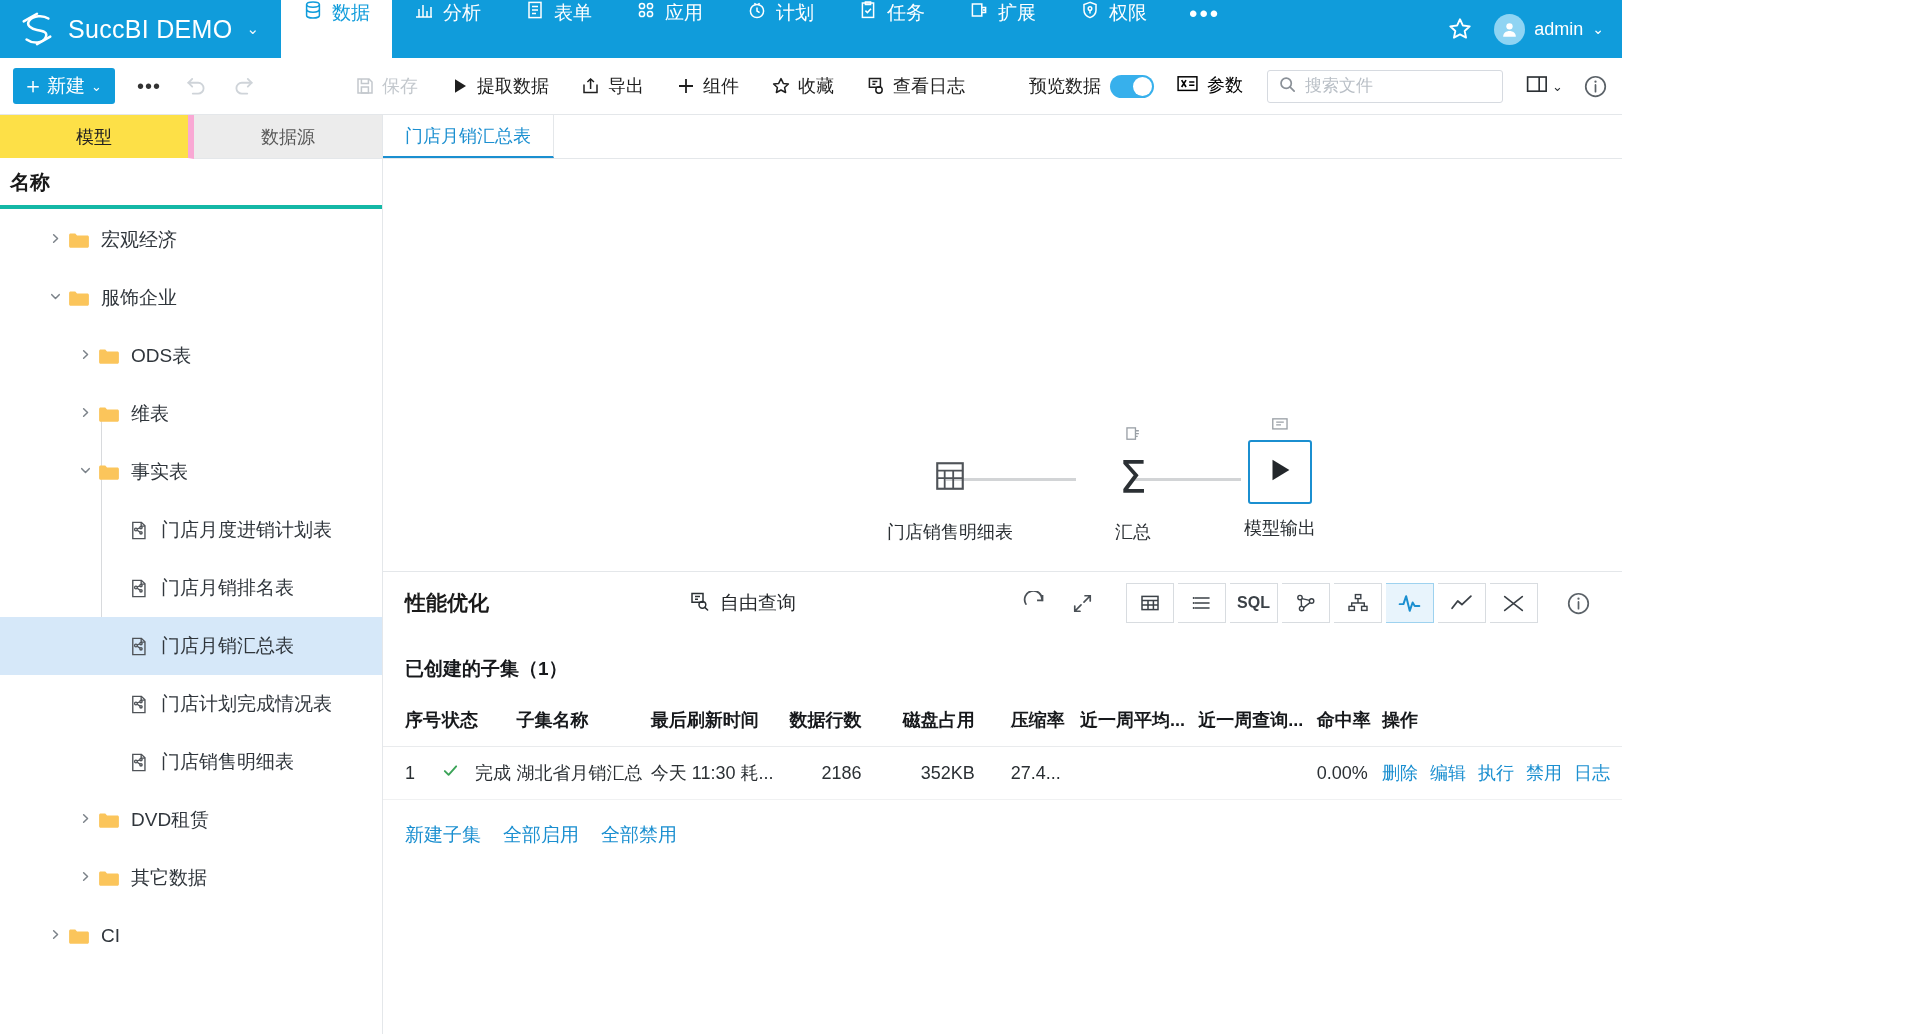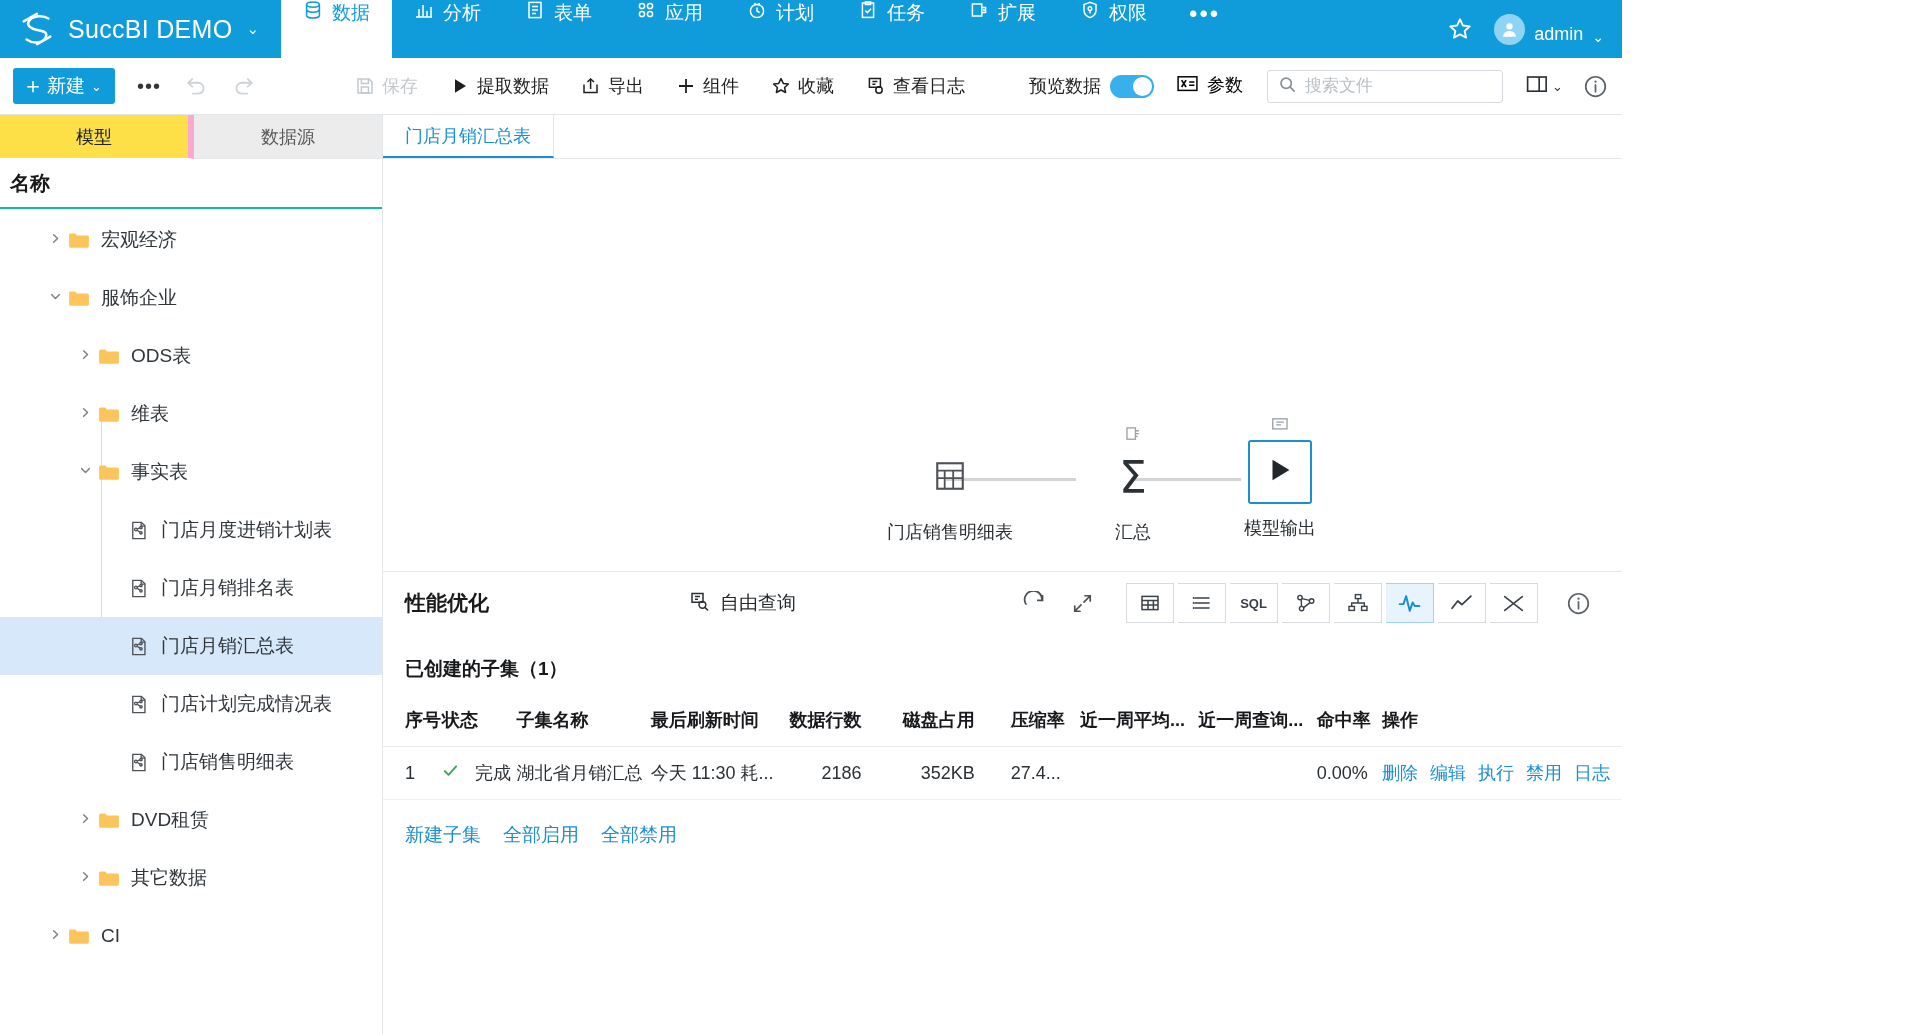--- a/index.html
+++ b/index.html
@@ -31,21 +31,21 @@
   }
   .navitem .ico { display: inline-flex; width: 21px; height: 21px; }
   .navitem.active { background: #ffffff; color: #109cdb; }
   .navitem.dots { font-size: 24px; letter-spacing: 2px; padding: 0 20px; }
 
   .nav-right {
     margin-left: auto; display: flex; align-items: center; gap: 8px;
     padding-right: 18px; height: 58px;
   }
   .star-btn { width: 40px; height: 40px; display: flex; align-items: center; justify-content: center; cursor: pointer; }
-  .user-box { display: flex; align-items: flex-end; gap: 9px; cursor: pointer; padding-left: 6px; }
+  .user-box { display: flex; align-items: center; gap: 9px; cursor: pointer; padding-left: 6px; }
   .avatar {
     width: 31px; height: 31px; border-radius: 50%; background: #8fd4f3;
     display: flex; align-items: center; justify-content: center;
   }
   .user-name { font-size: 18px; }
   .user-caret { font-size: 14px; }
 
   
   .toolbar {
     height: 57px; flex: 0 0 57px; display: flex; align-items: center;
@@ -104,21 +104,21 @@
   .side-tab {
     flex: 1 1 0; display: flex; align-items: center; justify-content: center;
     font-size: 18px; cursor: pointer; border-bottom: 1px solid #e4e7ea;
   }
   .side-tab.active { font-weight: normal; color: #222; background: #fde047; border-bottom-color: #fff;
       border-right: 6px solid #f9a8d4; }
   .side-tab.inactive { background: #ececec; color: #585858; border-bottom: 1px solid #e4e7ea; }
   .side-head {
     height: 50px; flex: 0 0 50px; display: flex; align-items: center;
     padding-left: 10px; font-size: 20px; font-weight: bold; color: #1a1a1a;
-    border-bottom: 2px solid #14b8a6;
+    border-bottom: 4px solid #14b8a6;
   }
   .tree { flex: 1 1 auto; overflow: hidden; padding-top: 2px; }
   .tnode {
     height: 58px; display: flex; align-items: center; font-size: 19px; color: #30363c;
     cursor: pointer; position: relative; white-space: nowrap;
   }
   .tnode.selected { background: #d6e8f9; }
   .tnode .caret {
     width: 22px; flex: 0 0 22px; text-align: center; color: #7b8289; font-size: 16px;
   }
@@ -722,21 +722,21 @@
             </span>
             <span class="ibtn grp">
               <svg viewBox="0 0 22 22" width="22" height="22" fill="none" stroke="#3b4147" stroke-width="1.6">
                 <path d="M4 6h14M4 11h14M4 16h14" stroke-linecap="round"></path>
                   <circle cx="2.6" cy="6" r=".9" fill="#3b4147" stroke="none"></circle>
                   <circle cx="2.6" cy="11" r=".9" fill="#3b4147" stroke="none"></circle>
                   <circle cx="2.6" cy="16" r=".9" fill="#3b4147" stroke="none"></circle>
               </svg>
             </span>
             <span class="ibtn grp">
-              <span style="font-size:13px;color:#3b4147;font-weight:bold;">SQL</span>
+              <span style="font-size:16px;color:#3b4147;font-weight:bold;">SQL</span>
             </span>
             <span class="ibtn grp">
               <svg viewBox="0 0 22 22" width="22" height="22" fill="none" stroke="#3b4147" stroke-width="1.4">
                 <circle cx="5" cy="5.6" r="2.2"></circle>
                   <circle cx="16.6" cy="9" r="2.2"></circle>
                   <circle cx="6.6" cy="16.6" r="2.2"></circle>
                 <path d="M7 6.6 14.6 8.4M6.2 7.8 6.5 14.4M8.6 15.6 15 10.6"></path>
               </svg>
             </span>
             <span class="ibtn grp">

